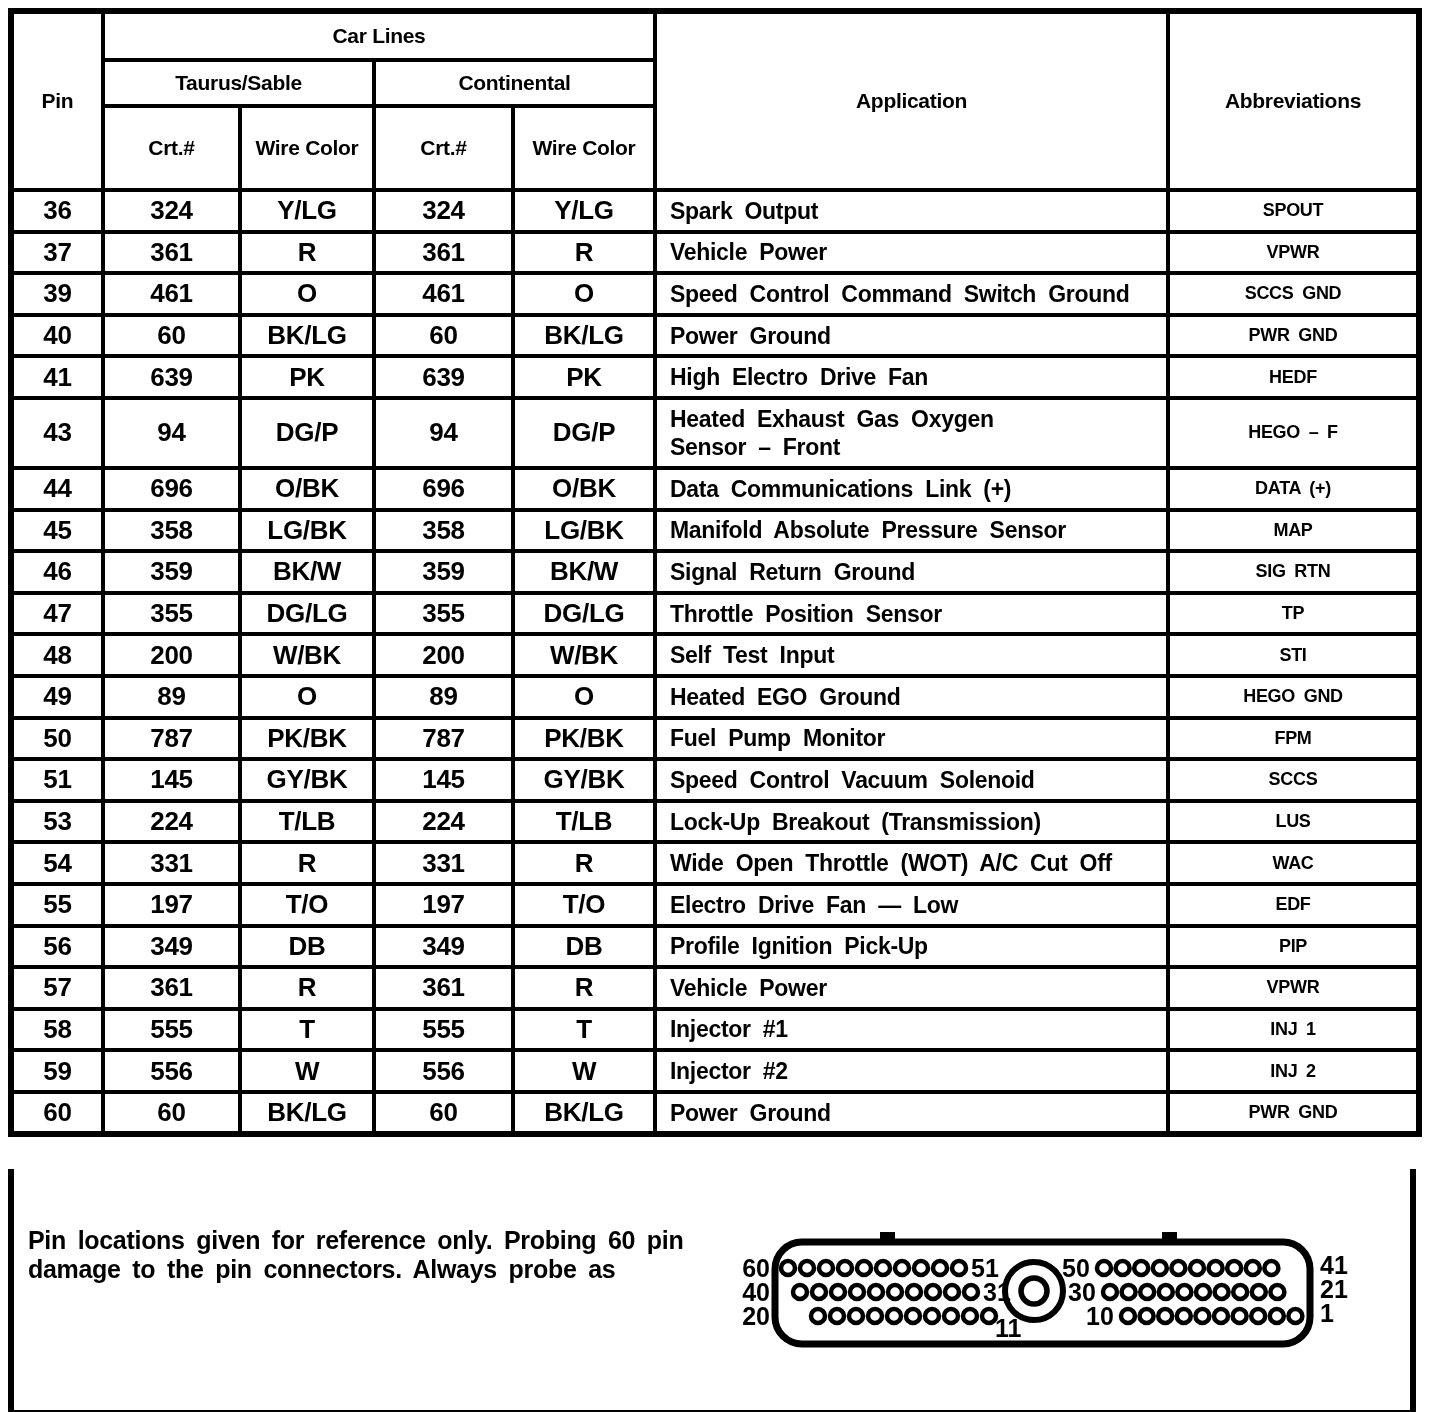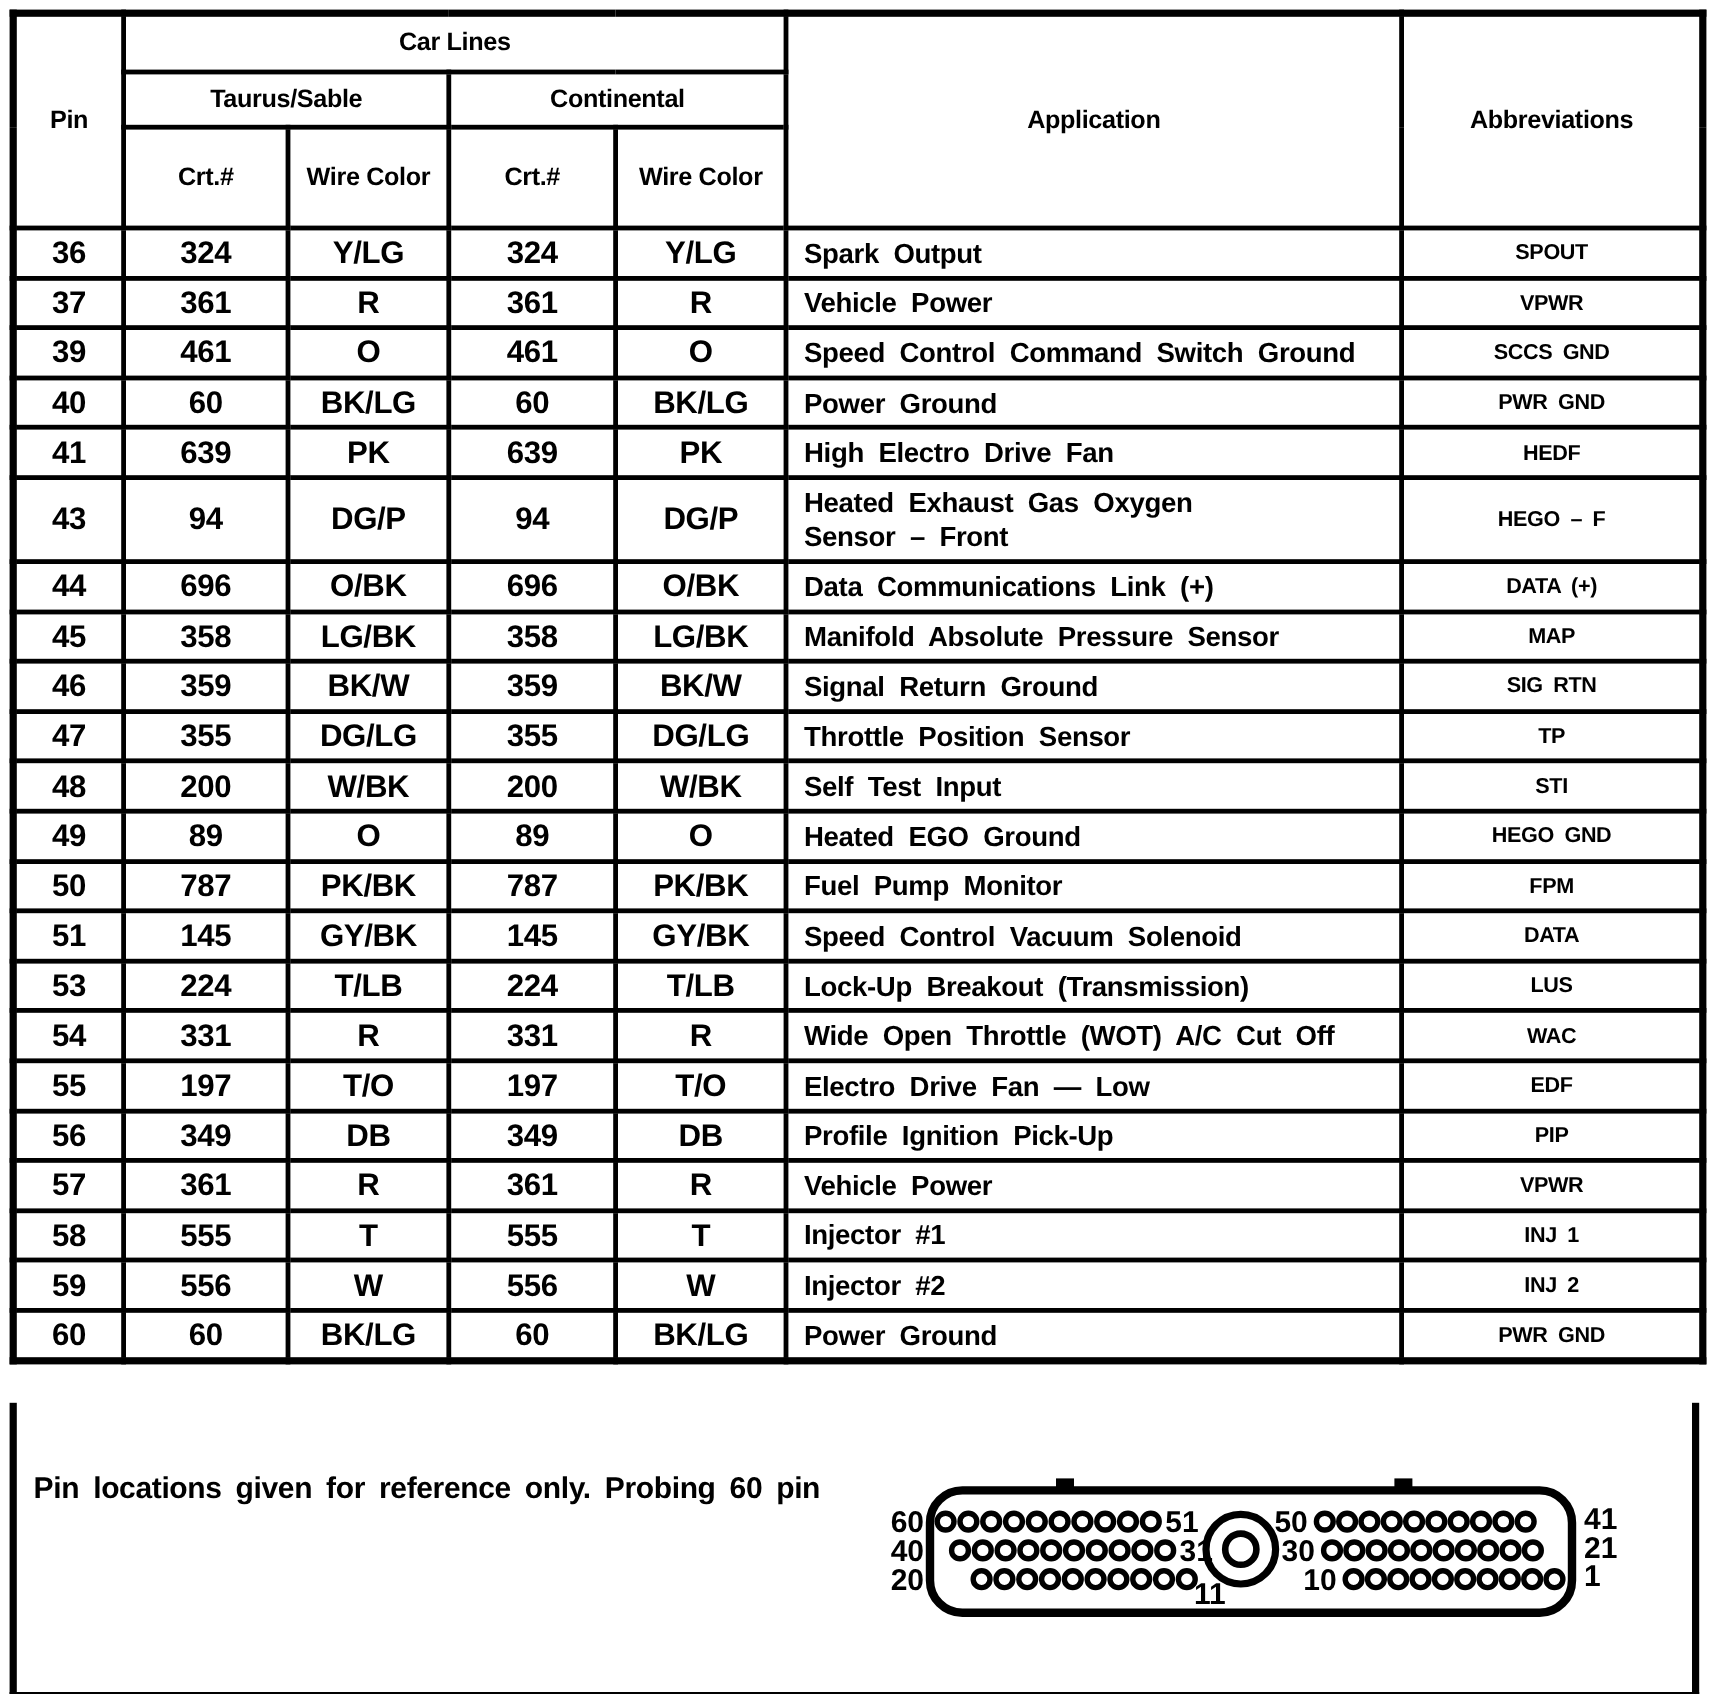--- a/index.html
+++ b/index.html
@@ -200,21 +200,21 @@
           <td class="app">Fuel Pump Monitor</td>
           <td class="abbr">FPM</td>
         </tr>
         <tr>
           <td>51</td>
           <td>145</td>
           <td>GY/BK</td>
           <td>145</td>
           <td>GY/BK</td>
           <td class="app">Speed Control Vacuum Solenoid</td>
-          <td class="abbr">DATA</td>
+          <td class="abbr">SCCS</td>
         </tr>
         <tr>
           <td>53</td>
           <td>224</td>
           <td>T/LB</td>
           <td>224</td>
           <td>T/LB</td>
           <td class="app">Lock-Up Breakout (Transmission)</td>
           <td class="abbr">LUS</td>
         </tr>
@@ -280,20 +280,21 @@
           <td>BK/LG</td>
           <td class="app">Power Ground</td>
           <td class="abbr">PWR GND</td>
         </tr>
       </tbody>
   </table>
 
   <div class="note-box">
     <div class="note" id="note">
         <div>Pin locations given for reference only. Probing 60 pin</div>
+        <div>damage to the pin connectors. Always probe as</div>
       </div>
     <svg id="connector-svg" width="620" height="160" viewBox="0 0 620 160" xmlns="http://www.w3.org/2000/svg">
         <rect x="45" y="17" width="535" height="102" rx="27" ry="27" fill="none" stroke="#000" stroke-width="7"></rect>
         <rect x="150" y="7" width="15" height="12" fill="#000"></rect>
         <rect x="432" y="7" width="15" height="12" fill="#000"></rect>
         <circle cx="304" cy="66" r="29" fill="none" stroke="#000" stroke-width="6"></circle>
         <circle cx="304" cy="66" r="13" fill="none" stroke="#000" stroke-width="5.5"></circle>
         <text x="40" y="52" text-anchor="end">60</text>
         <circle cx="58" cy="43" r="7" fill="#fff" stroke="#000" stroke-width="4.5"></circle>
         <circle cx="77" cy="43" r="7" fill="#fff" stroke="#000" stroke-width="4.5"></circle>

